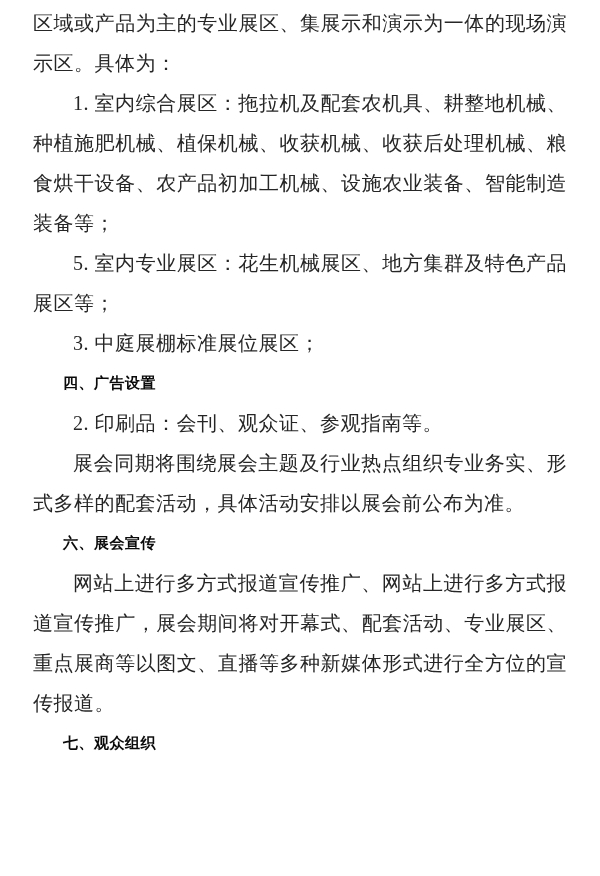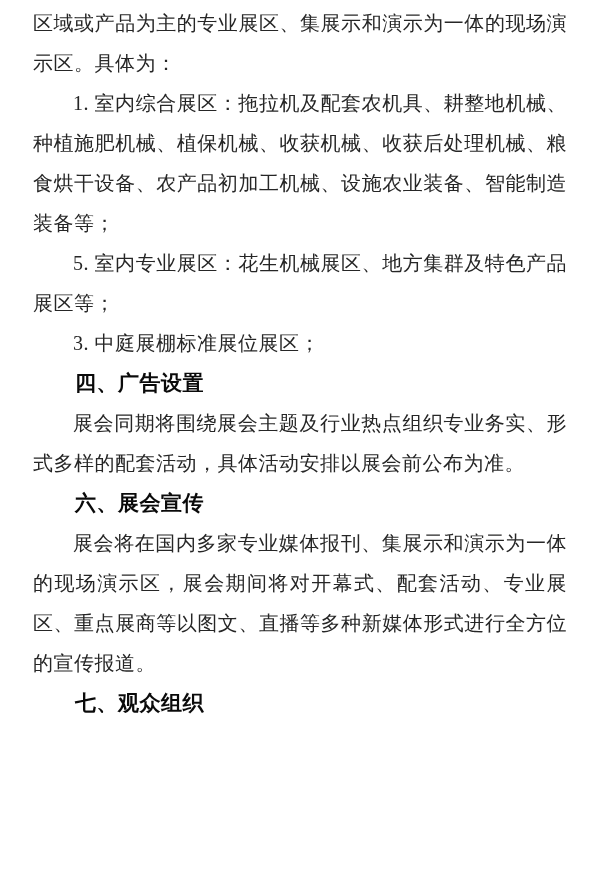--- a/index.html
+++ b/index.html
@@ -34,21 +34,21 @@
   }
   .para.indent {
     text-indent: 2em;
   }
   .heading {
     margin: 0;
     padding: 0;
     text-indent: 2em;
     font-family: "Liberation Sans", "DejaVu Sans", sans-serif;
     font-weight: 700;
-    font-size: 21px;
+    font-size: 15px;
     line-height: 40px;
     color: #0a0a0a;
     letter-spacing: 0.5px;
   }
 </style>
 </head>
 <body>
 
 <div class="page">
   <div class="doc">
@@ -58,24 +58,25 @@
     <p class="para indent">1. 室内综合展区：拖拉机及配套农机具、耕整地机械、种植施肥机械、植保机械、收获机械、收获后处理机械、粮食烘干设备、农产品初加工机械、设施农业装备、智能制造装备等；</p>
 
     <p class="para indent">5. 室内专业展区：花生机械展区、地方集群及特色产品展区等；</p>
 
     <p class="para indent">3. 中庭展棚标准展位展区；</p>
 
 
     <h2 class="heading">四、广告设置</h2>
 
 
+    <p class="para indent">2. 印刷品：会刊、观众证、参观指南等。</p>
 
 
     <p class="para indent">展会同期将围绕展会主题及行业热点组织专业务实、形式多样的配套活动，具体活动安排以展会前公布为准。</p>
 
     <h2 class="heading">六、展会宣传</h2>
 
-    <p class="para indent">展会将在国内多家专业媒体报刊、集展示和演示为一体的现场演示区，展会期间将对开幕式、配套活动、专业展区、重点展商等以图文、直播等多种新媒体形式进行全方位的宣传报道。</p>
+    <p class="para indent">网站上进行多方式报道宣传推广、网站上进行多方式报道宣传推广，展会期间将对开幕式、配套活动、专业展区、重点展商等以图文、直播等多种新媒体形式进行全方位的宣传报道。</p>
 
     <h2 class="heading">七、观众组织</h2>
 
   </div>
 </div>
 
 </body></html>

